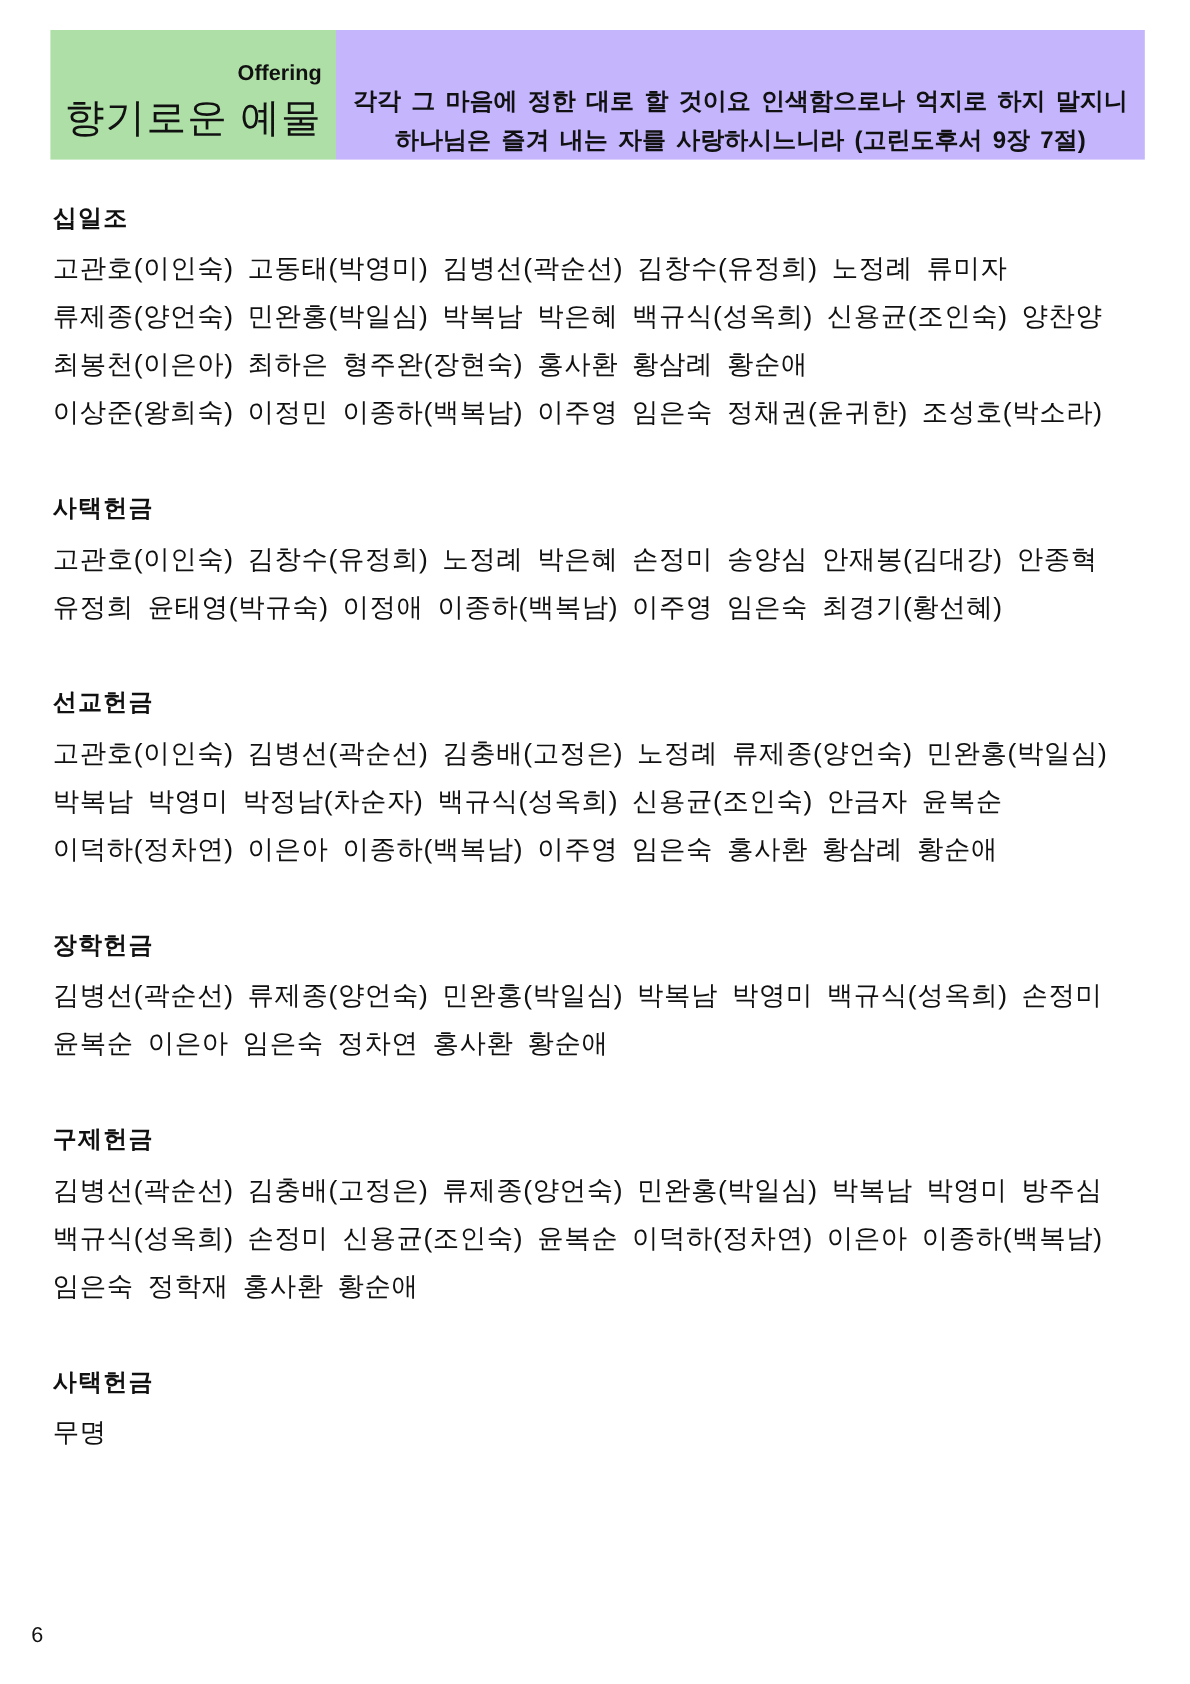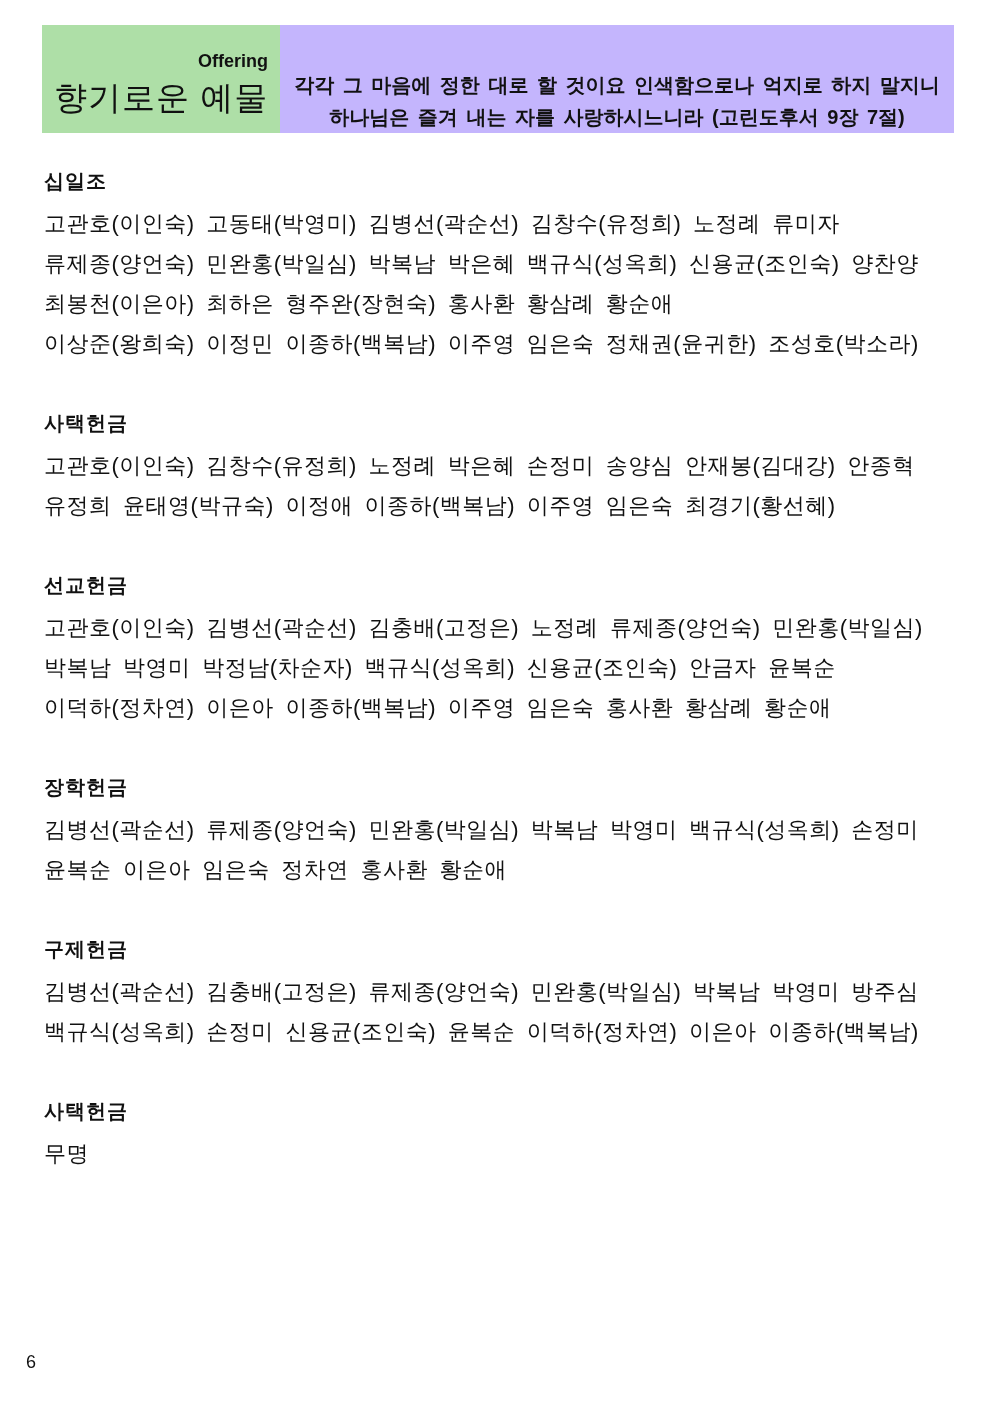--- a/index.html
+++ b/index.html
@@ -125,20 +125,21 @@
     <section class="section">
       <h2 class="section-title">장학헌금</h2>
       <p class="line">김병선(곽순선) 류제종(양언숙) 민완홍(박일심) 박복남 박영미 백규식(성옥희) 손정미</p>
       <p class="line">윤복순 이은아 임은숙 정차연 홍사환 황순애</p>
     </section>
 
     <section class="section">
       <h2 class="section-title">구제헌금</h2>
       <p class="line">김병선(곽순선) 김충배(고정은) 류제종(양언숙) 민완홍(박일심) 박복남 박영미 방주심</p>
       <p class="line">백규식(성옥희) 손정미 신용균(조인숙) 윤복순 이덕하(정차연) 이은아 이종하(백복남)</p>
+      <p class="line">임은숙 정학재 홍사환 황순애</p>
     </section>
 
     <section class="section">
       <h2 class="section-title">사택헌금</h2>
       <p class="line">무명</p>
     </section>
 
   </main>
 
   <div class="page-number">6</div>

